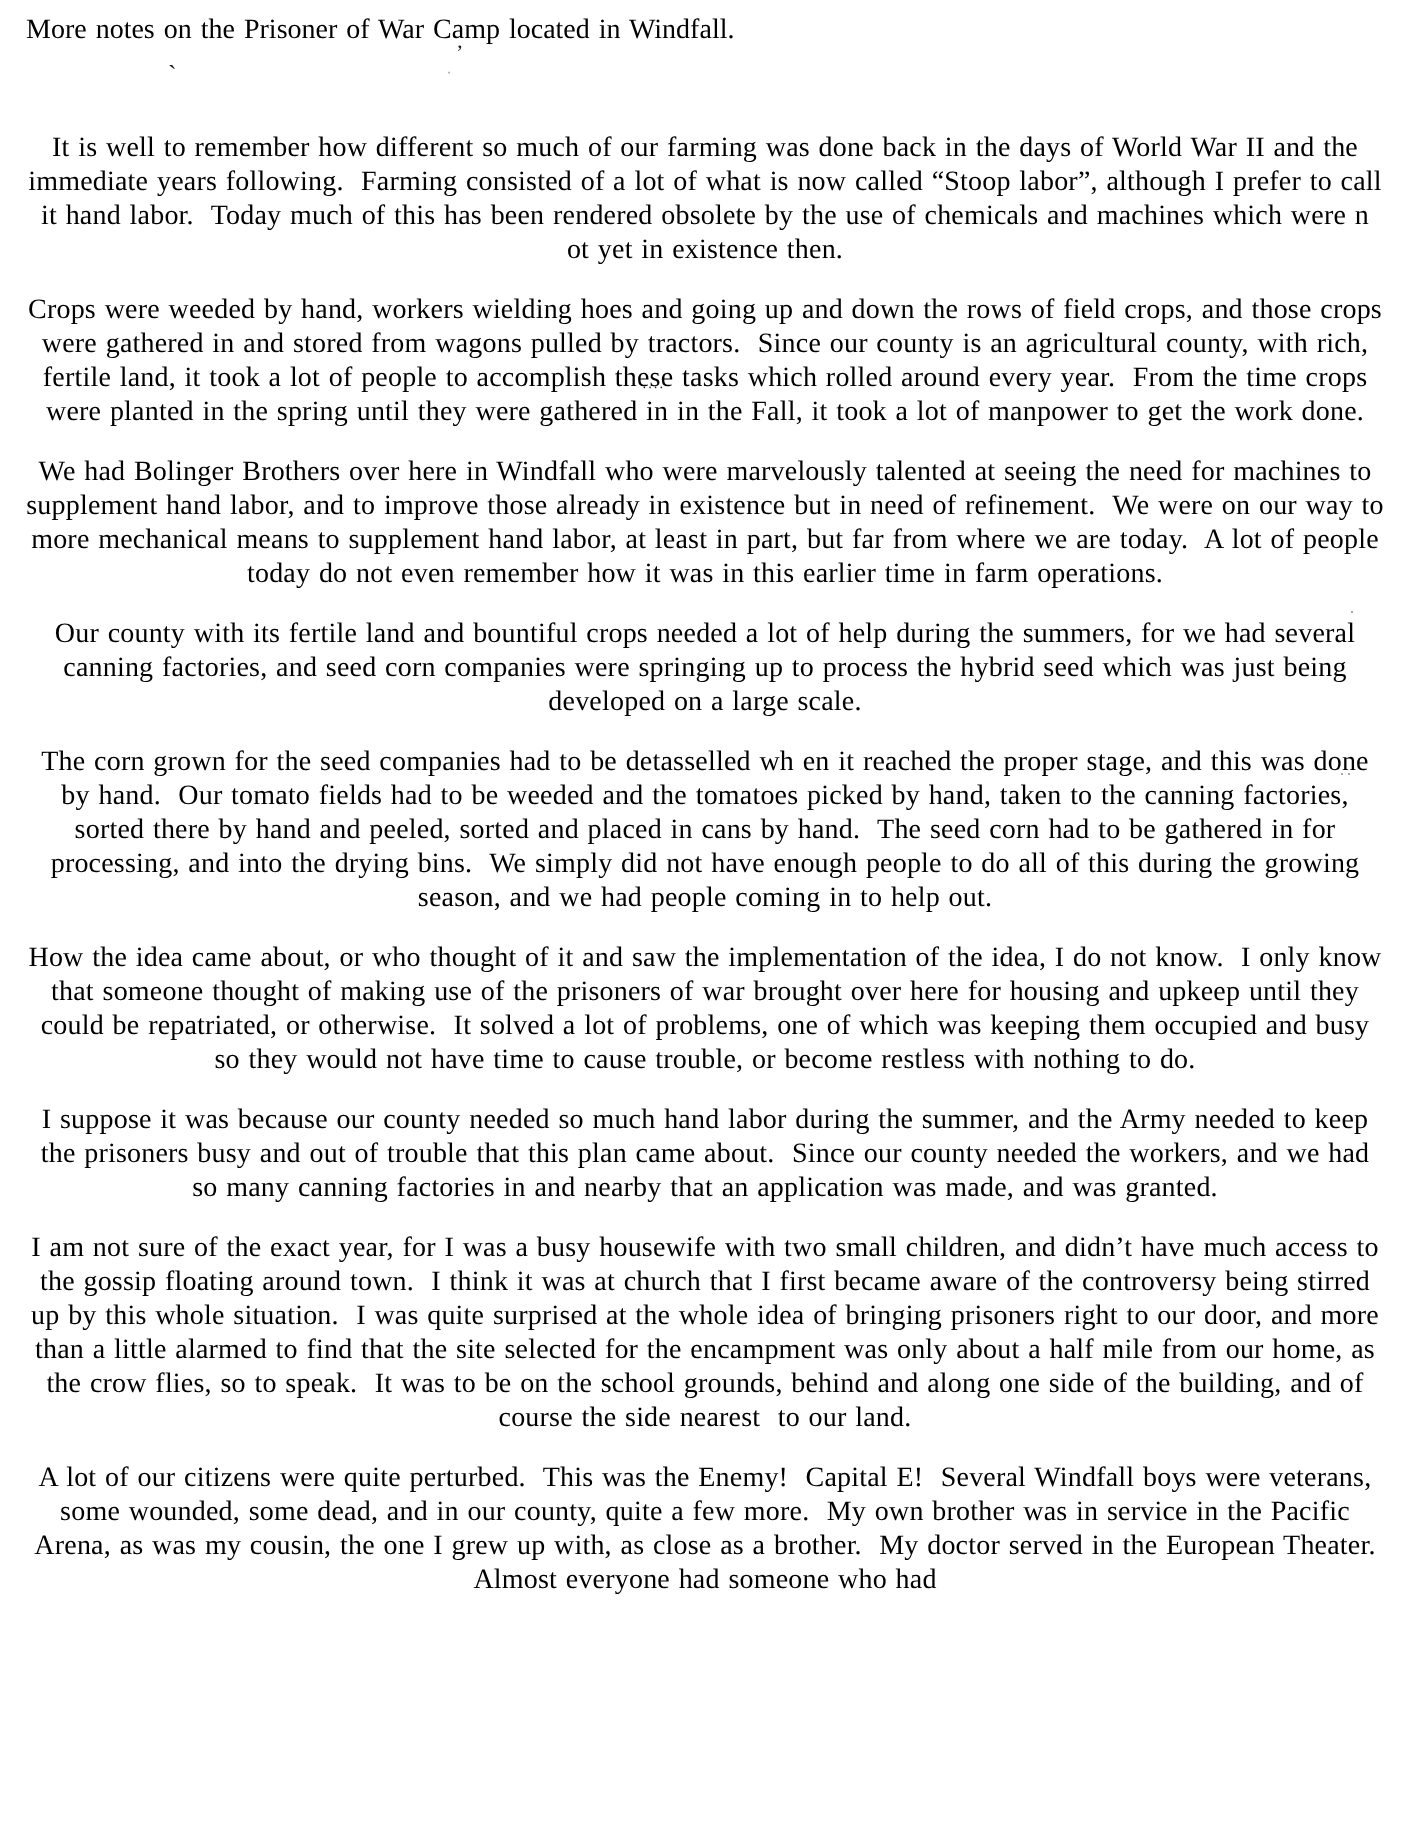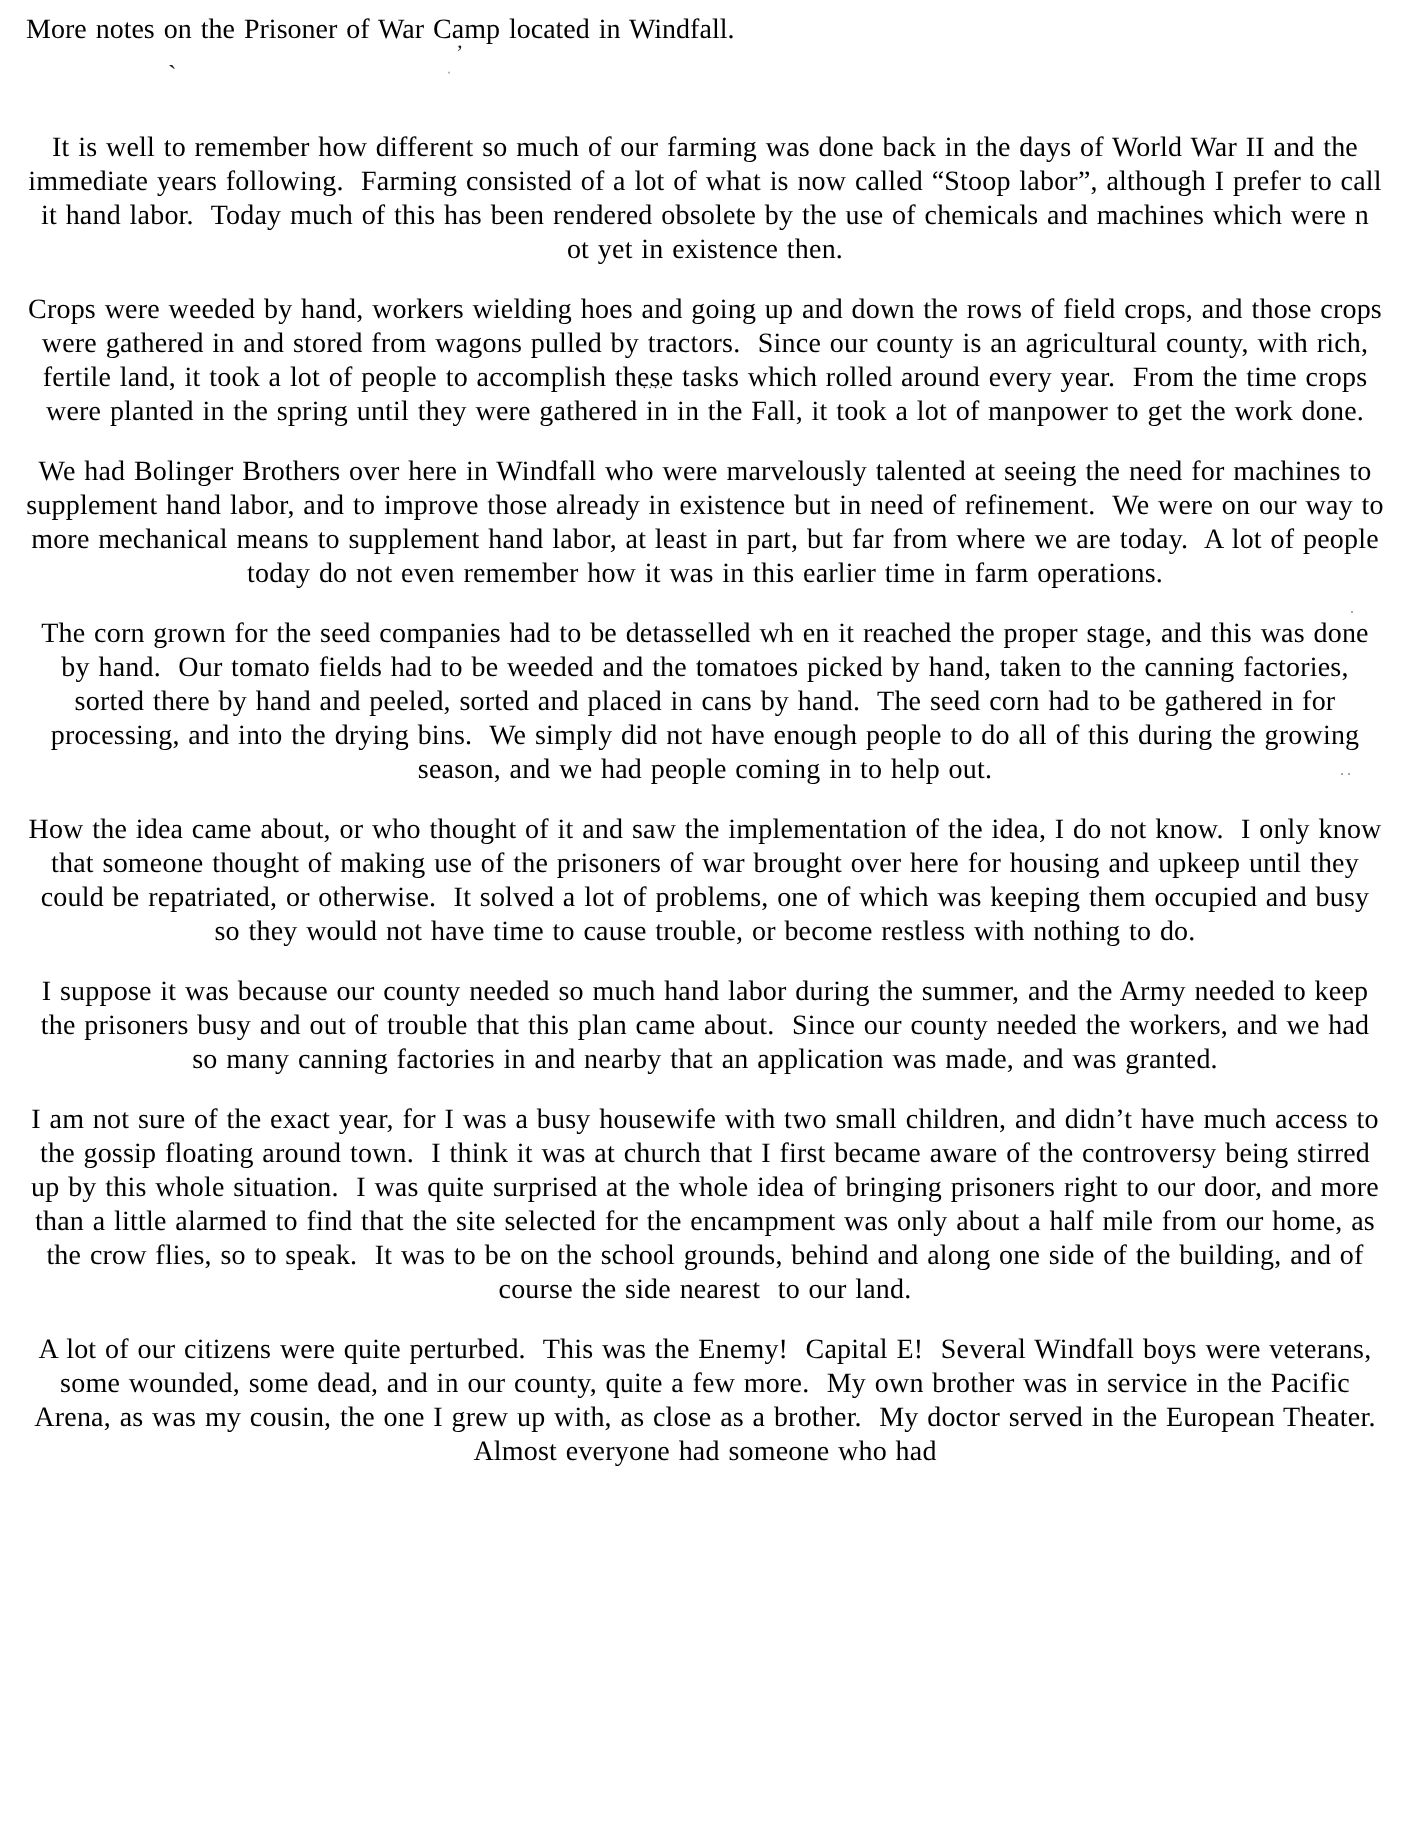--- a/index.html
+++ b/index.html
@@ -57,20 +57,21 @@
 <body>
 
 <div class="page">
 
   <h1 class="doc-title">More notes on the Prisoner of War Camp located in Windfall.</h1>
 
   <div class="doc-body">
     <p>It is well to remember how different so much of our farming was done back in the days of World War II and the immediate years following.  Farming consisted of a lot of what is now called “Stoop labor”, although I prefer to call it hand labor.  Today much of this has been rendered obsolete by the use of chemicals and machines which were n ot yet in existence then.</p>
     <p>Crops were weeded by hand, workers wielding hoes and going up and down the rows of field crops, and those crops were gathered in and stored from wagons pulled by tractors.  Since our county is an agricultural county, with rich, fertile land, it took a lot of people to accomplish these tasks which rolled around every year.  From the time crops were planted in the spring until they were gathered in in the Fall, it took a lot of manpower to get the work done.</p>
     <p>We had Bolinger Brothers over here in Windfall who were marvelously talented at seeing the need for machines to supplement hand labor, and to improve those already in existence but in need of refinement.  We were on our way to more mechanical means to supplement hand labor, at least in part, but far from where we are today.  A lot of people today do not even remember how it was in this earlier time in farm operations.</p>
+    <p>Our county with its fertile land and bountiful crops needed a lot of help during the summers, for we had several canning factories, and seed corn companies were springing up to process the hybrid seed which was just being developed on a large scale.</p>
     <p>The corn grown for the seed companies had to be detasselled wh en it reached the proper stage, and this was done by hand.  Our tomato fields had to be weeded and the tomatoes picked by hand, taken to the canning factories, sorted there by hand and peeled, sorted and placed in cans by hand.  The seed corn had to be gathered in for processing, and into the drying bins.  We simply did not have enough people to do all of this during the growing season, and we had people coming in to help out.</p>
     <p>How the idea came about, or who thought of it and saw the implementation of the idea, I do not know.  I only know that someone thought of making use of the prisoners of war brought over here for housing and upkeep until they could be repatriated, or otherwise.  It solved a lot of problems, one of which was keeping them occupied and busy so they would not have time to cause trouble, or become restless with nothing to do.</p>
     <p>I suppose it was because our county needed so much hand labor during the summer, and the Army needed to keep the prisoners busy and out of trouble that this plan came about.  Since our county needed the workers, and we had so many canning factories in and nearby that an application was made, and was granted.</p>
     <p>I am not sure of the exact year, for I was a busy housewife with two small children, and didn’t have much access to the gossip floating around town.  I think it was at church that I first became aware of the controversy being stirred up by this whole situation.  I was quite surprised at the whole idea of bringing prisoners right to our door, and more than a little alarmed to find that the site selected for the encampment was only about a half mile from our home, as the crow flies, so to speak.  It was to be on the school grounds, behind and along one side of the building, and of course the side nearest  to our land.</p>
     <p>A lot of our citizens were quite perturbed.  This was the Enemy!  Capital E!  Several Windfall boys were veterans, some wounded, some dead, and in our county, quite a few more.  My own brother was in service in the Pacific Arena, as was my cousin, the one I grew up with, as close as a brother.  My doctor served in the European Theater.  Almost everyone had someone who had</p>
   </div>
 
   <span class="artifact a1">ʼ</span>
   <span class="artifact a2">ˈ</span>
   <span class="artifact a3">`</span>

